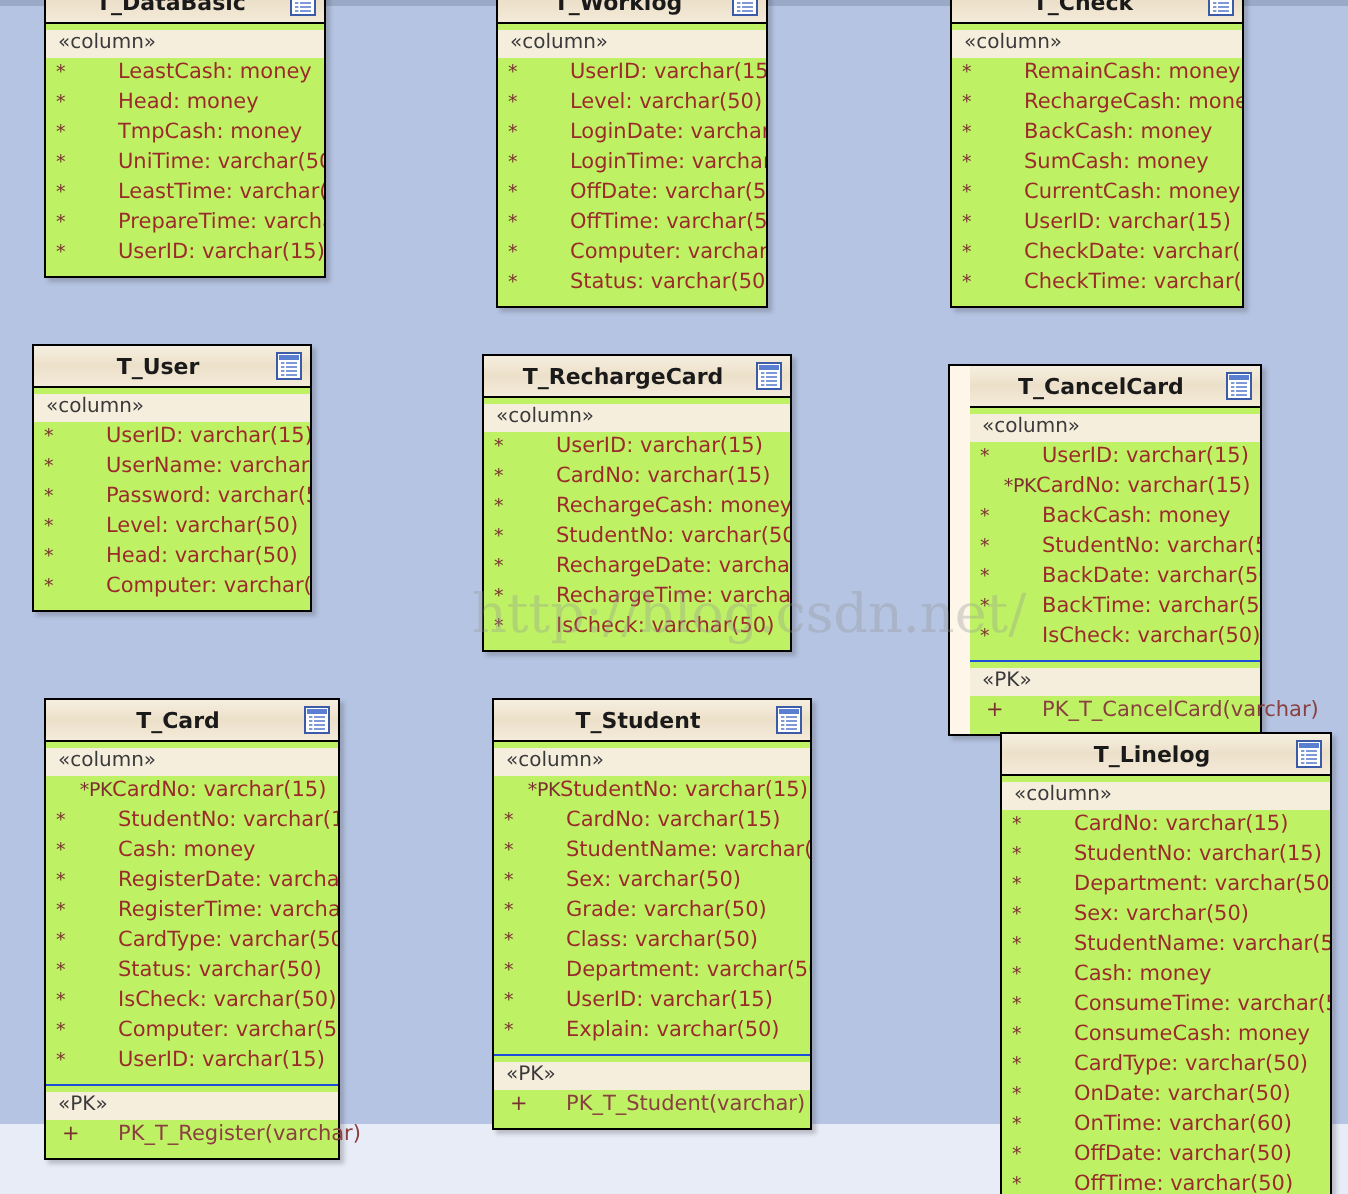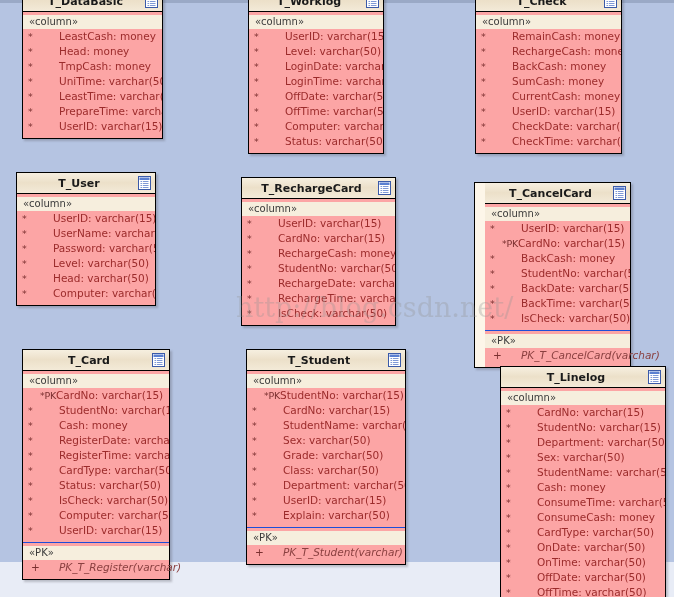--- a/index.html
+++ b/index.html
@@ -76,21 +76,21 @@
   }
   .table-icon {
     position: absolute;
     right: 4px;
     top: 3px;
     width: 13px;
     height: 14px;
   }
   .uml-section {
     padding: 3px 0 4px 0;
-    background: #fca5a5;
+    background: #bef264;
     box-sizing: border-box;
   }
   .uml-section.sec-pk {
     border-top: 1px solid #1d4ed8;
   }
   .stereo {
     font-size: 10px;
     color: #3a3a3a;
     padding: 1px 0 2px 6px;
     background: #f6eedd;
@@ -138,21 +138,20 @@
   .op-mark {
     position: absolute;
     left: 8px;
     top: 0;
     color: #7a3030;
   }
   .op-name {
     position: absolute;
     left: 36px;
     top: 0;
-    font-style: italic;
   }
 </style>
 </head>
 <body>
 
 <div id="canvas">
   <div id="bg-main"></div>
   <div id="bg-lower"></div>
   <div id="bg-topedge"></div>
 
@@ -612,21 +611,21 @@
           <div class="attr-row">
             <span class="attr-mark">*</span>
             <span class="attr-name">CardType:  varchar(50)</span>
           </div>
           <div class="attr-row">
             <span class="attr-mark">*</span>
             <span class="attr-name">OnDate:  varchar(50)</span>
           </div>
           <div class="attr-row">
             <span class="attr-mark">*</span>
-            <span class="attr-name">OnTime:  varchar(50)</span>
+            <span class="attr-name">OnTime:  varchar(60)</span>
           </div>
           <div class="attr-row">
             <span class="attr-mark">*</span>
             <span class="attr-name">OffDate:  varchar(50)</span>
           </div>
           <div class="attr-row">
             <span class="attr-mark">*</span>
             <span class="attr-name">OffTime:  varchar(50)</span>
           </div>
         </div>

